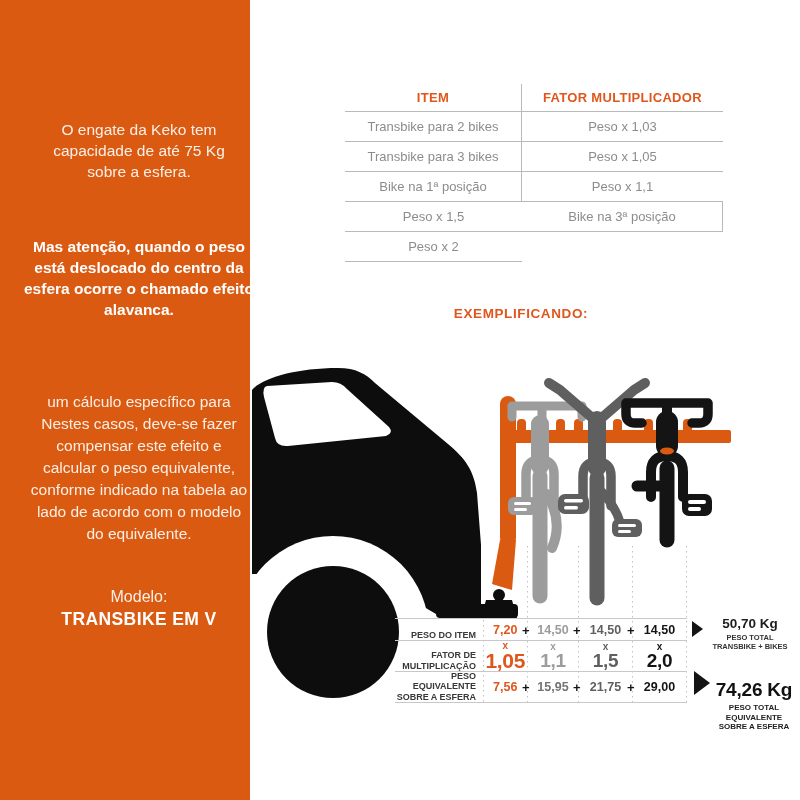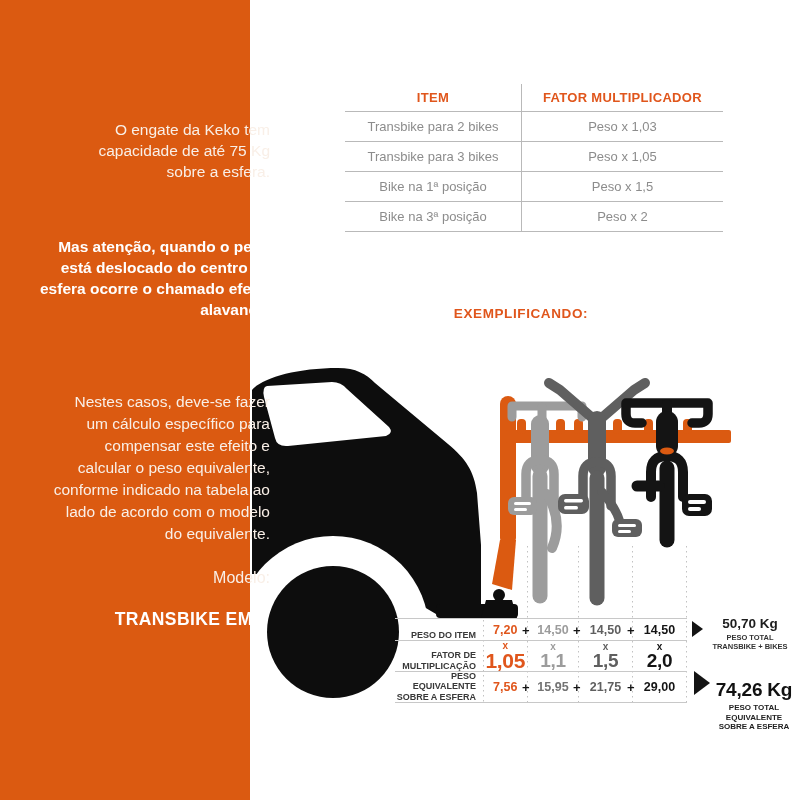--- a/index.html
+++ b/index.html
@@ -1,26 +1,26 @@
 <!DOCTYPE html>
 <html><head>
 <meta charset="utf-8">
 <style>
   html,body{margin:0;padding:0;background:#ffffff;}
   body{width:800px;height:800px;font-family:"Liberation Sans",sans-serif;}
   .stage{position:relative;width:800px;height:800px;overflow:hidden;background:#fff;}
 
   
   .sidebar{position:absolute;left:0;top:0;width:250px;height:800px;background:#DB5A11;z-index:3;}
-  .sb-block{position:absolute;left:0;width:278px;box-sizing:border-box;padding:0 8px;text-align:right;}
+  .sb-block{position:absolute;left:0;width:278px;box-sizing:border-box;padding:0 8px;text-align:center;}
   .sb-line{display:block;white-space:nowrap;}
   .p1{top:119px;color:#F9EFE7;font-size:15.5px;line-height:21px;}
   .p2{top:236px;color:#FFFFFF;font-size:15.5px;line-height:21px;font-weight:700;}
   .p3{top:391px;color:#F9EFE7;font-size:15.5px;line-height:22px;}
-  .model-label{top:569px;color:#F9EFE7;font-size:16px;}
+  .model-label{top:588px;color:#F9EFE7;font-size:16px;}
   .model-name{top:609px;color:#FFFFFF;font-size:17.5px;font-weight:700;letter-spacing:.4px;}
 
   
   .factor-table{position:absolute;left:345px;top:84px;width:378px;z-index:2;
     display:grid;grid-template-columns:177px 201px;grid-template-rows:28px repeat(5,30px);}
   .ft-cell{display:flex;align-items:center;justify-content:center;font-size:13px;color:#8C8C8C;
     border-bottom:1px solid #b9b9b9;box-sizing:border-box;}
   .ft-left{border-right:1px solid #b9b9b9;}
   .ft-head{color:#E0561C;font-weight:700;letter-spacing:.3px;font-size:13px;}
 
@@ -150,41 +150,42 @@
       <span class="sb-line">capacidade de até 75 Kg</span>
       <span class="sb-line">sobre a esfera.</span>
     </div>
     <div class="sb-block p2">
       <span class="sb-line">Mas atenção, quando o peso</span>
       <span class="sb-line">está deslocado do centro da</span>
       <span class="sb-line">esfera ocorre o chamado efeito</span>
       <span class="sb-line">alavanca.</span>
     </div>
     <div class="sb-block p3">
+      <span class="sb-line">um cálculo específico para</span>
       <span class="sb-line">Nestes casos, deve-se fazer</span>
-      <span class="sb-line">um cálculo específico para</span>
       <span class="sb-line">compensar este efeito e</span>
       <span class="sb-line">calcular o peso equivalente,</span>
       <span class="sb-line">conforme indicado na tabela ao</span>
       <span class="sb-line">lado de acordo com o modelo</span>
       <span class="sb-line">do equivalente.</span>
     </div>
     <div class="sb-block model-label">Modelo:</div>
     <div class="sb-block model-name">TRANSBIKE EM V</div>
   </div>
 
   <div class="factor-table">
     <div class="ft-cell ft-left ft-head">ITEM</div>
     <div class="ft-cell ft-head">FATOR MULTIPLICADOR</div>
 
     <div class="ft-cell ft-left">Transbike para 2 bikes</div>
     <div class="ft-cell">Peso x 1,03</div>
     <div class="ft-cell ft-left">Transbike para 3 bikes</div>
     <div class="ft-cell">Peso x 1,05</div>
     <div class="ft-cell ft-left">Bike na 1ª posição</div>
+    <div class="ft-cell">Peso x 1,1</div>
     <div class="ft-cell">Peso x 1,5</div>
     <div class="ft-cell ft-left">Bike na 3ª posição</div>
     <div class="ft-cell">Peso x 2</div>
   </div>
 
   <div class="exemplificando">EXEMPLIFICANDO:</div>
 
   <div class="calc-table">
     <div class="cc lbl">
       <span>PESO DO ITEM</span>

